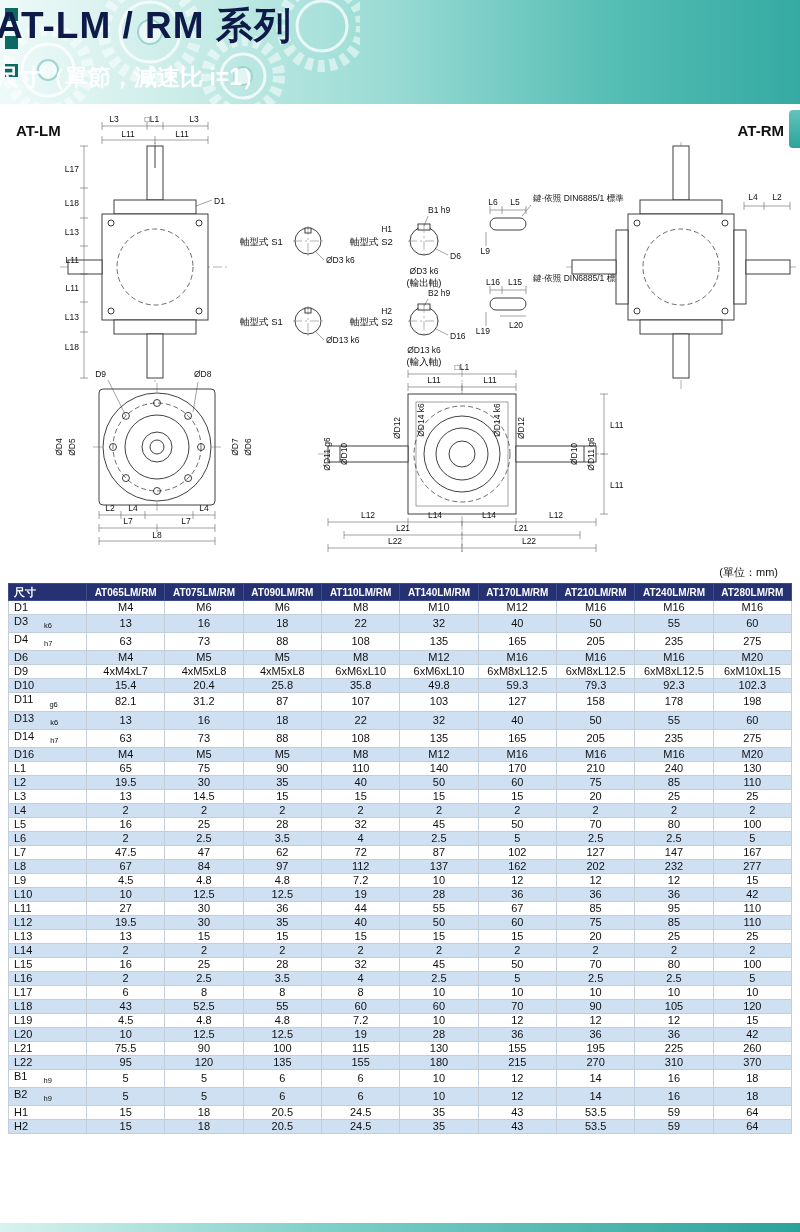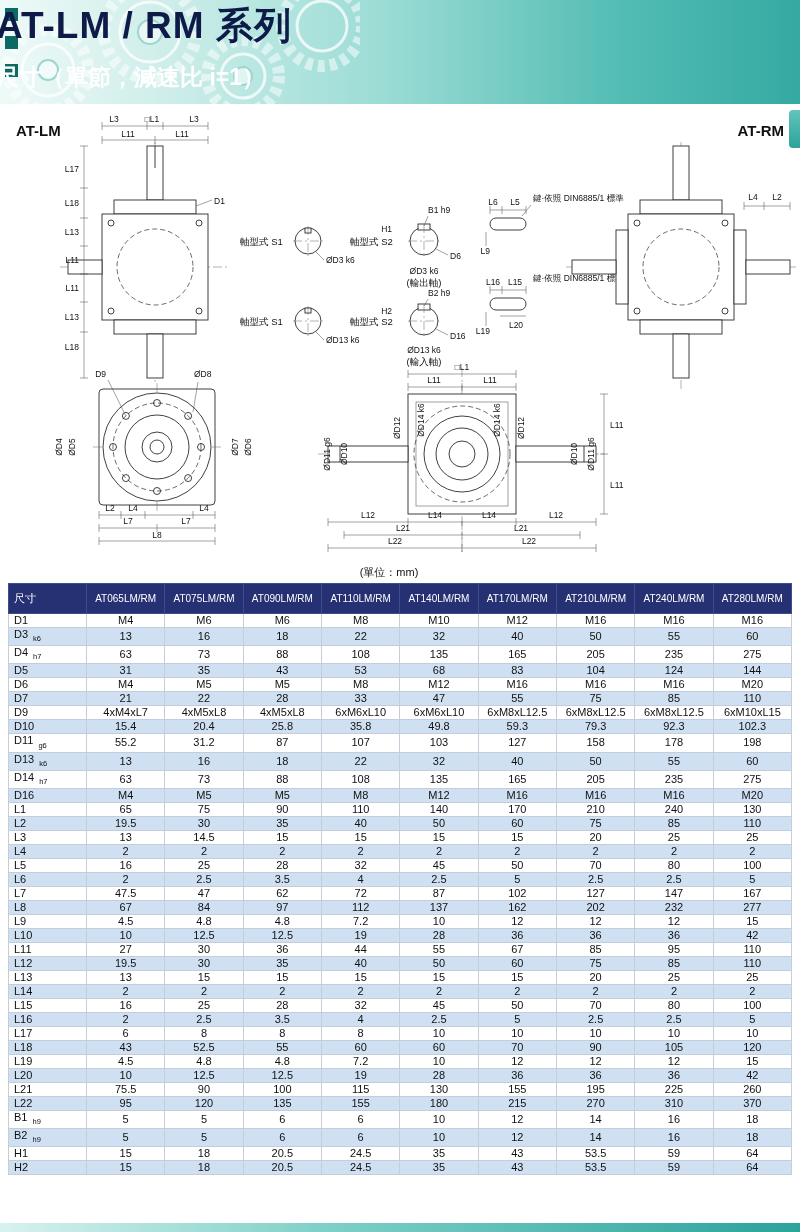--- a/index.html
+++ b/index.html
@@ -24,32 +24,32 @@
   .drawing-section { position:relative; margin-top:6px; height:455px; }
   .drawing { display:block; }
   .drawing line, .drawing rect, .drawing circle, .drawing path { stroke:#2b2b2b; fill:none; stroke-width:0.9; }
   .drawing .fillw { fill:#fff; }
   .drawing .thin { stroke-width:0.55; stroke:#555; }
   .drawing .dash { stroke-dasharray:5 3; stroke-width:0.7; }
   .drawing .cline { stroke-dasharray:9 3 2 3; stroke-width:0.5; stroke:#666; }
   .drawing text { fill:#111; stroke:none; font-family:"Liberation Sans","DejaVu Sans",sans-serif; font-size:8.5px; }
   .drawing .lbl-m { font-size:9.5px; }
   .drawing .ttl { font-size:15px; font-weight:bold; }
-  .unit-note { height:16px; text-align:center; font-size:11px; padding-right:22px; }
+  .unit-note { height:16px; text-align:right; font-size:11px; padding-right:22px; }
 
   
   .dim-table { border-collapse:collapse; table-layout:fixed; width:784px; margin:2px 8px 0 8px; font-size:11px; }
-  .dim-table thead th { background:#253173; color:#fff; font-size:10px; font-weight:normal;
-    height:30px; border:1px solid #404d8c; padding:0 1px; }
+  .dim-table thead th { background:#253173; color:#fff; font-size:10px; font-weight:bold;
+    height:17px; border:1px solid #404d8c; padding:0 1px; }
   .dim-table thead th.dim-col { width:78px; text-align:left; padding-left:5px; font-size:11px; }
   .dim-table td { text-align:center; height:13px; line-height:13px; border:1px solid #c4cedb; padding:0; }
   .dim-table th.row-label { text-align:left; padding-left:5px; font-weight:normal;
     border:1px solid #c4cedb; height:13px; line-height:13px; }
   .dim-table tbody tr:nth-child(even) { background:#cfe0f2; }
-  .sub { font-size:7.5px; vertical-align:sub; margin-left:5px; }
+  .sub { font-size:7.5px; vertical-align:sub; margin-left:16px; }
 
   .bottom-bar { position:absolute; bottom:0; left:0; width:800px; height:9px;
     background:linear-gradient(90deg,#d8f2ef,#7fd0c8 40%,#2ba39b); }
 </style>
 </head>
 <body>
 
 <div class="header">
   <svg class="gears" width="360" height="104">
     <circle cx="48" cy="70" r="40" class="gear-teeth"></circle>
@@ -382,54 +382,30 @@
         <td>73</td>
         <td>88</td>
         <td>108</td>
         <td>135</td>
         <td>165</td>
         <td>205</td>
         <td>235</td>
         <td>275</td>
       </tr>
       <tr>
-        <th class="row-label">D5</th>
-        <td>31</td>
-        <td>35</td>
-        <td>43</td>
-        <td>53</td>
-        <td>68</td>
-        <td>83</td>
-        <td>104</td>
-        <td>124</td>
-        <td>144</td>
-      </tr>
-      <tr>
         <th class="row-label">D6</th>
         <td>M4</td>
         <td>M5</td>
         <td>M5</td>
         <td>M8</td>
         <td>M12</td>
         <td>M16</td>
         <td>M16</td>
         <td>M16</td>
         <td>M20</td>
-      </tr>
-      <tr>
-        <th class="row-label">D7</th>
-        <td>21</td>
-        <td>22</td>
-        <td>28</td>
-        <td>33</td>
-        <td>47</td>
-        <td>55</td>
-        <td>75</td>
-        <td>85</td>
-        <td>110</td>
       </tr>
       <tr>
         <th class="row-label">D9</th>
         <td>4xM4xL7</td>
         <td>4xM5xL8</td>
         <td>4xM5xL8</td>
         <td>6xM6xL10</td>
         <td>6xM6xL10</td>
         <td>6xM8xL12.5</td>
         <td>6xM8xL12.5</td>
@@ -443,21 +419,21 @@
         <td>25.8</td>
         <td>35.8</td>
         <td>49.8</td>
         <td>59.3</td>
         <td>79.3</td>
         <td>92.3</td>
         <td>102.3</td>
       </tr>
       <tr>
         <th class="row-label">D11<span class="sub">g6</span></th>
-        <td>55.2</td>
+        <td>82.1</td>
         <td>31.2</td>
         <td>87</td>
         <td>107</td>
         <td>103</td>
         <td>127</td>
         <td>158</td>
         <td>178</td>
         <td>198</td>
       </tr>
       <tr>

